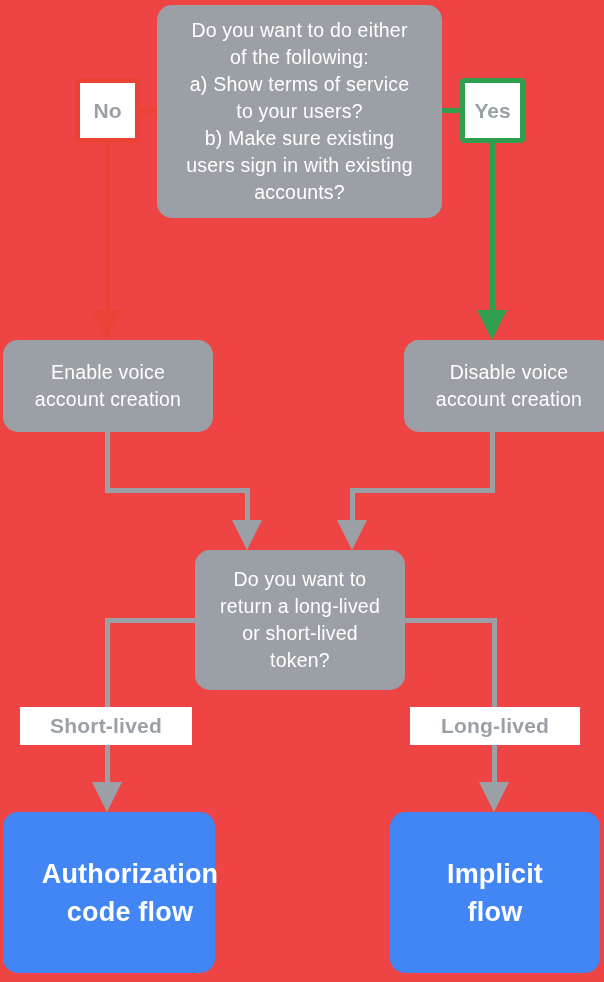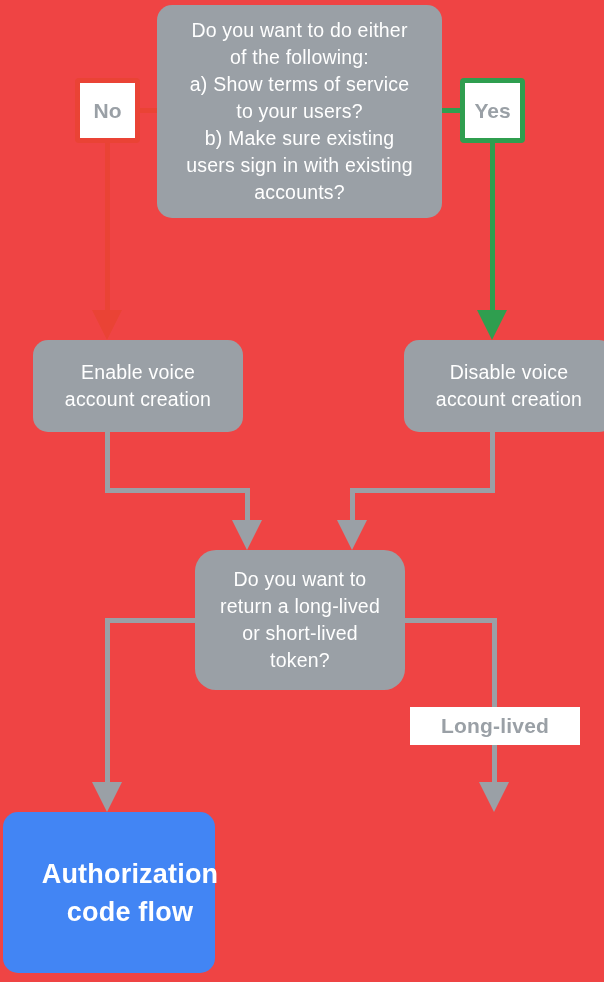--- a/index.html
+++ b/index.html
@@ -39,23 +39,23 @@
   }
   .box.blue {
     background: var(--blue);
     color: #ffffff;
     font-size: 27px;
     line-height: 38px;
     font-weight: bold;
     letter-spacing: 0.2px;
   }
   #q1       { left: 157px; top: 5px;   width: 285px; height: 213px; }
-  #enable   { left: 3px;   top: 340px; width: 210px; height: 92px; margin-left: 30px;  }
+  #enable   { left: 3px;   top: 340px; width: 210px; height: 92px;  }
   #disable  { left: 404px; top: 340px; width: 210px; height: 92px;  }
-  #q2       { left: 195px; top: 550px; width: 210px; height: 140px; border-radius: 21px; }
+  #q2       { left: 195px; top: 550px; width: 210px; height: 140px; }
   #auth     { left: 3px;   top: 812px; width: 212px; height: 161px; padding-left: 42px; }
   #implicit { left: 390px; top: 812px; width: 210px; height: 161px; }
   
   .badge {
     position: absolute;
     width: 65px;
     height: 65px;
     background: #ffffff;
     border-radius: 4px;
     display: flex;
@@ -156,23 +156,26 @@
   <div class="line" id="r-v2"></div>
   <div class="arrow" id="r-arrow"></div>
 
   <div class="box gray" id="q2">Do you want to
 return a long-lived
 or short-lived
 token?</div>
 
   <div class="line" id="sl-h"></div>
   <div class="line" id="sl-v"></div>
+  <div class="branch-label" id="sl-label">Short-lived</div>
   <div class="arrow" id="sl-arrow"></div>
 
   <div class="line" id="ll-h"></div>
   <div class="line" id="ll-v"></div>
   <div class="branch-label" id="ll-label">Long-lived</div>
   <div class="arrow" id="ll-arrow"></div>
 
   <div class="box blue" id="auth">Authorization
 code flow</div>
+  <div class="box blue" id="implicit">Implicit
+flow</div>
 
 </div>
 
 </body></html>

